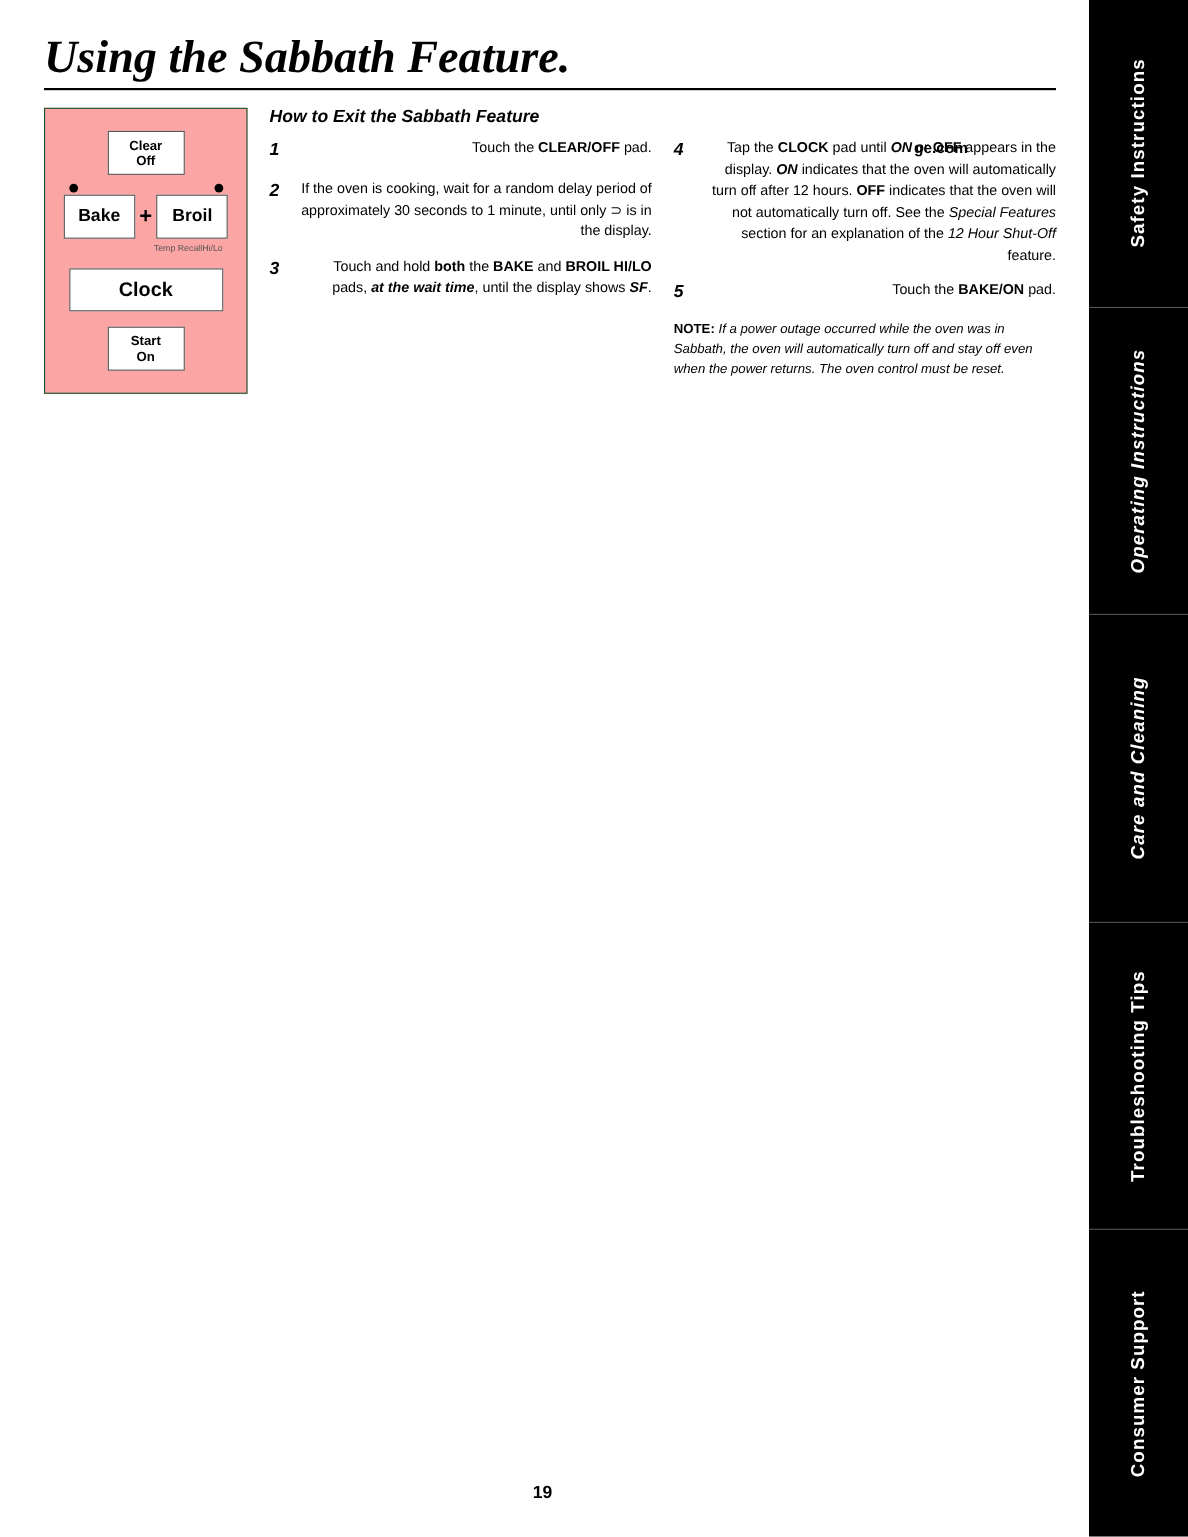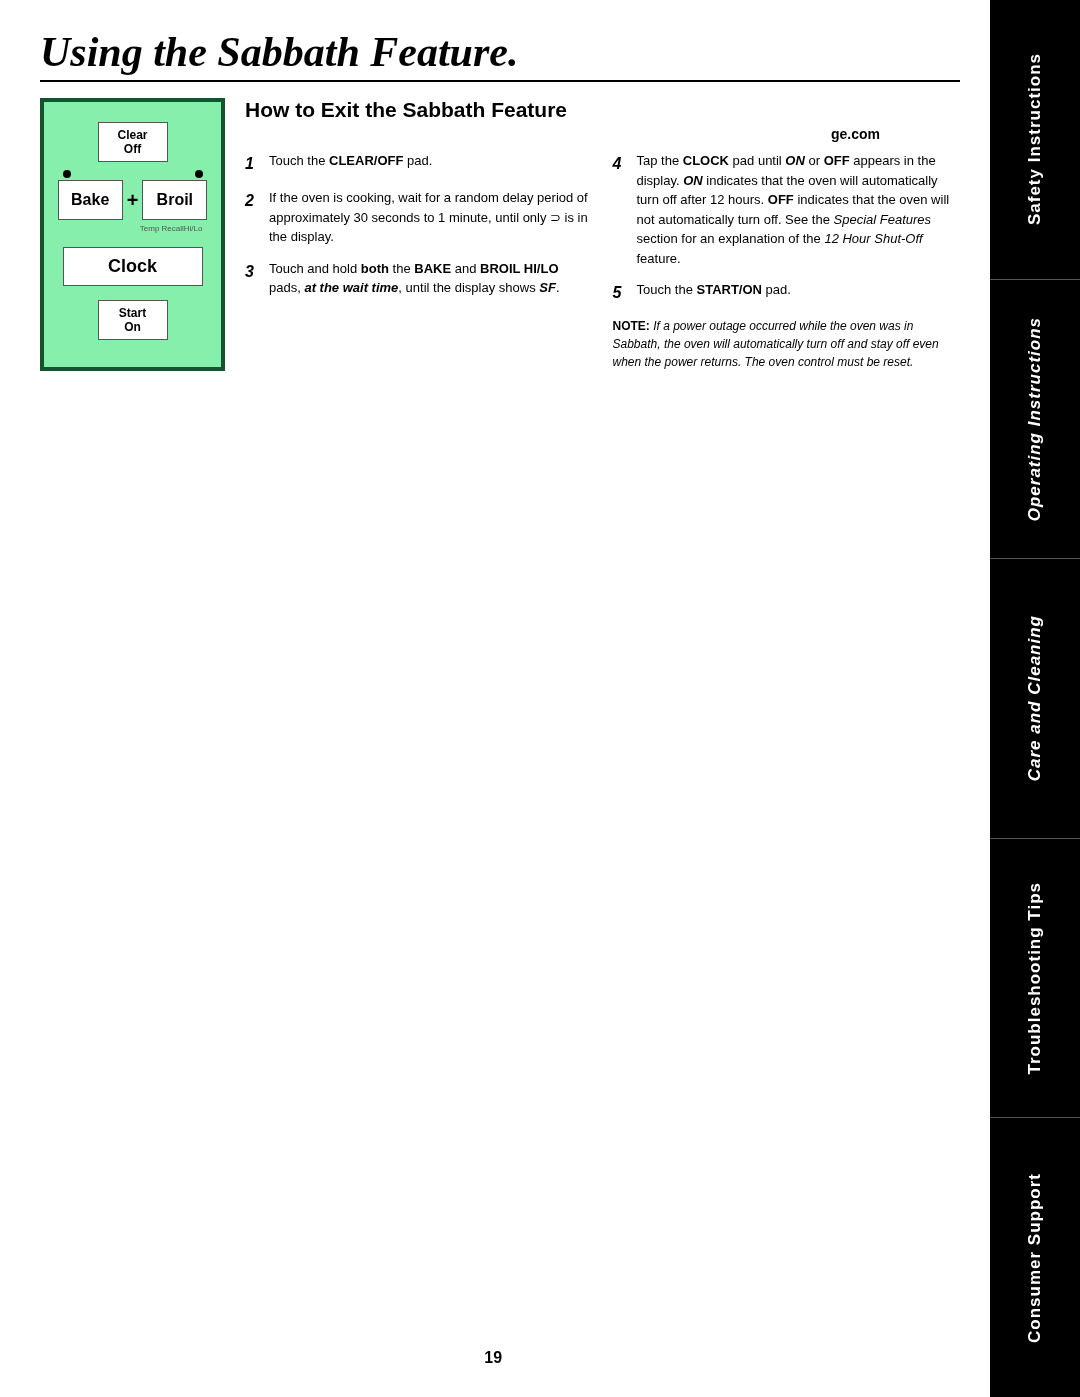--- a/index.html
+++ b/index.html
@@ -54,22 +54,22 @@
 
     .content-area {
       display: flex;
       gap: 20px;
     }
 
     
     .oven-diagram {
       width: 185px;
       min-width: 185px;
-      background: #86efac;
-      border: 4px solid #14532d;
+      background: #fca5a5;
+      border: 1px solid #14532d;
       padding: 20px 10px;
       display: flex;
       flex-direction: column;
       align-items: center;
       gap: 8px;
     }
 
     .btn-box {
       border: 1px solid #555;
       background: #fff;
@@ -132,23 +132,24 @@
       color: #555;
       text-align: center;
     }
 
     
     .instructions-panel {
       flex: 1;
     }
 
     .section-title {
-      font-size: 21px;
-      font-weight: bold;
-      margin-bottom: 29px;
+      font-size: 16px;
+      font-weight: bold;
+      font-style: italic;
+      margin-bottom: 8px;
     }
 
     .steps-container {
       display: flex;
       gap: 20px;
     }
 
     .steps-left {
       flex: 1;
     }
@@ -168,20 +169,21 @@
     .step-num {
       font-style: italic;
       font-weight: bold;
       font-size: 16px;
       min-width: 16px;
       padding-top: 1px;
     }
 
     .step-text {
       flex: 1;
+      text-align: right;
     }
 
     .step-text b {
       font-weight: bold;
     }
 
     .step-text i {
       font-style: italic;
     }
 
@@ -320,21 +322,21 @@
 
         <div class="steps-right">
 
           <div class="step">
             <span class="step-num"><i>4</i></span>
             <span class="step-text">Tap the <b>CLOCK</b> pad until <b><i>ON</i></b> or <b>OFF</b> appears in the display. <b><i>ON</i></b> indicates that the oven will automatically turn off after 12 hours. <b>OFF</b> indicates that the oven will not automatically turn off. See the <i>Special Features</i> section for an explanation of the <i>12 Hour Shut-Off</i> feature.</span>
           </div>
 
           <div class="step">
             <span class="step-num"><i>5</i></span>
-            <span class="step-text">Touch the <b>START/ON</b> pad.</span>
+            <span class="step-text">Touch the <b>BAKE/ON</b> pad.</span>
           </div>
 
           <div class="note-box">
             <span><b>NOTE:</b> <i>If a power outage occurred while the oven was in Sabbath, the oven will automatically turn off and stay off even when the power returns. The oven control must be reset.</i></span>
           </div>
 
         </div>
       </div>
     </div>
 

